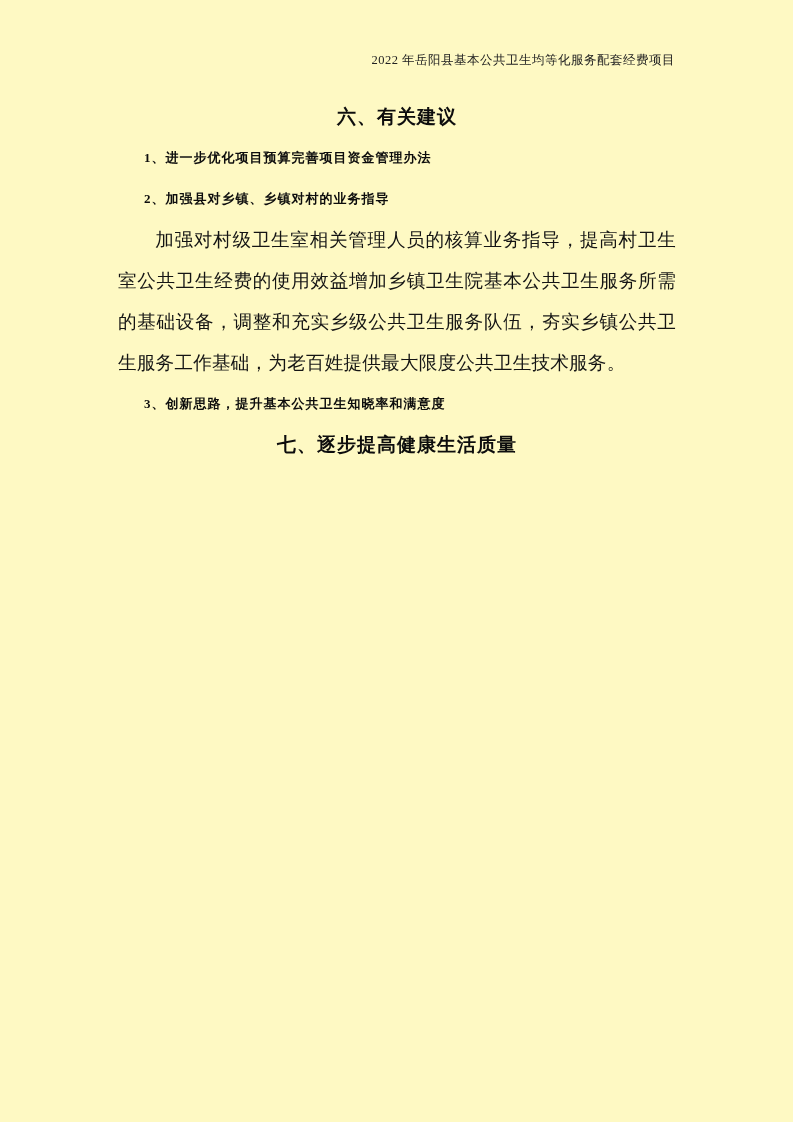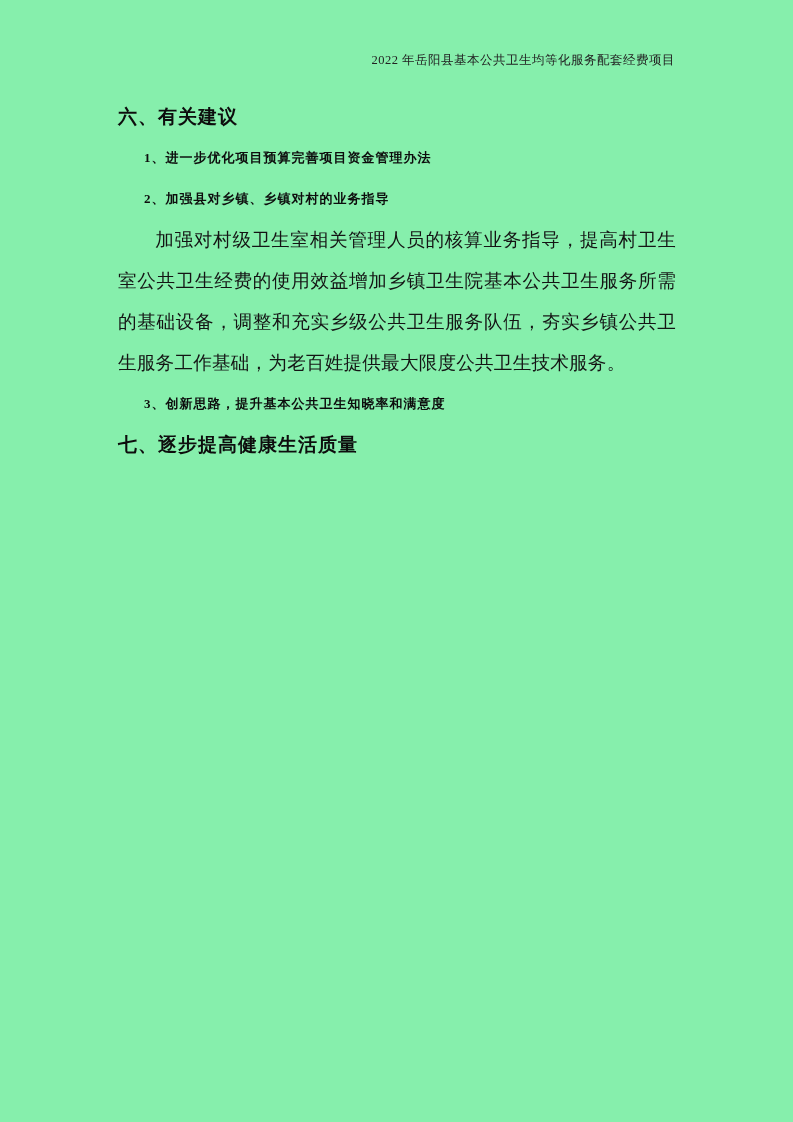--- a/index.html
+++ b/index.html
@@ -4,21 +4,21 @@
 <style>
   html, body {
     margin: 0;
     padding: 0;
     background: #ffffff;
   }
   .page {
     position: relative;
     width: 793px;
     height: 1122px;
-    background: #86efac;
+    background: #fef9c3;
     color: #111111;
     font-family: "Liberation Serif", serif;
     overflow: hidden;
   }
   .doc-header {
     position: absolute;
     top: 52px;
     left: 118px;
     right: 118px;
     text-align: right;
@@ -33,20 +33,21 @@
     left: 118px;
     width: 558px;
   }
   .content h1 {
     font-size: 19px;
     font-weight: bold;
     margin: 0;
     line-height: 41px;
     letter-spacing: 1px;
     color: #0d0d0d;
+    text-align: center;
   }
   .content h2 {
     font-size: 13px;
     font-weight: bold;
     margin: 0;
     line-height: 41px;
     text-indent: 2em;
     letter-spacing: 1px;
     color: #0d0d0d;
   }

